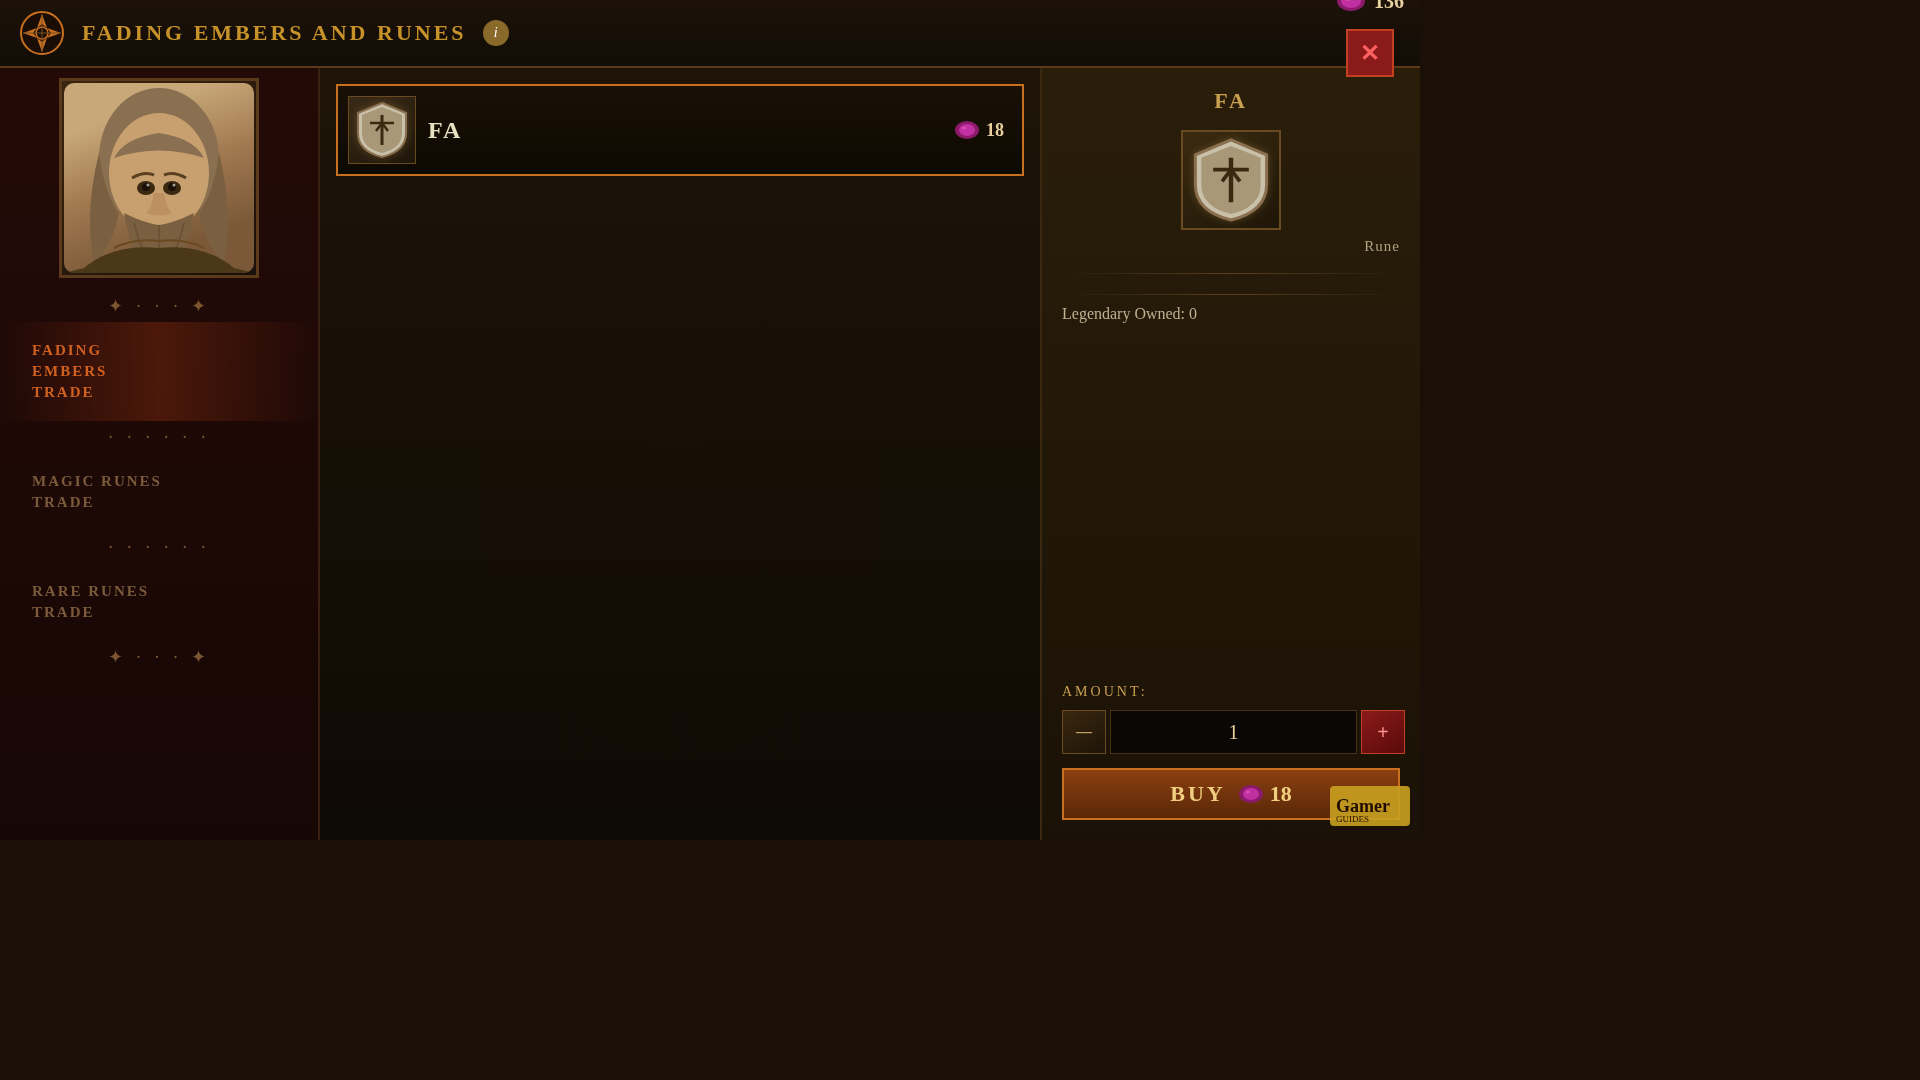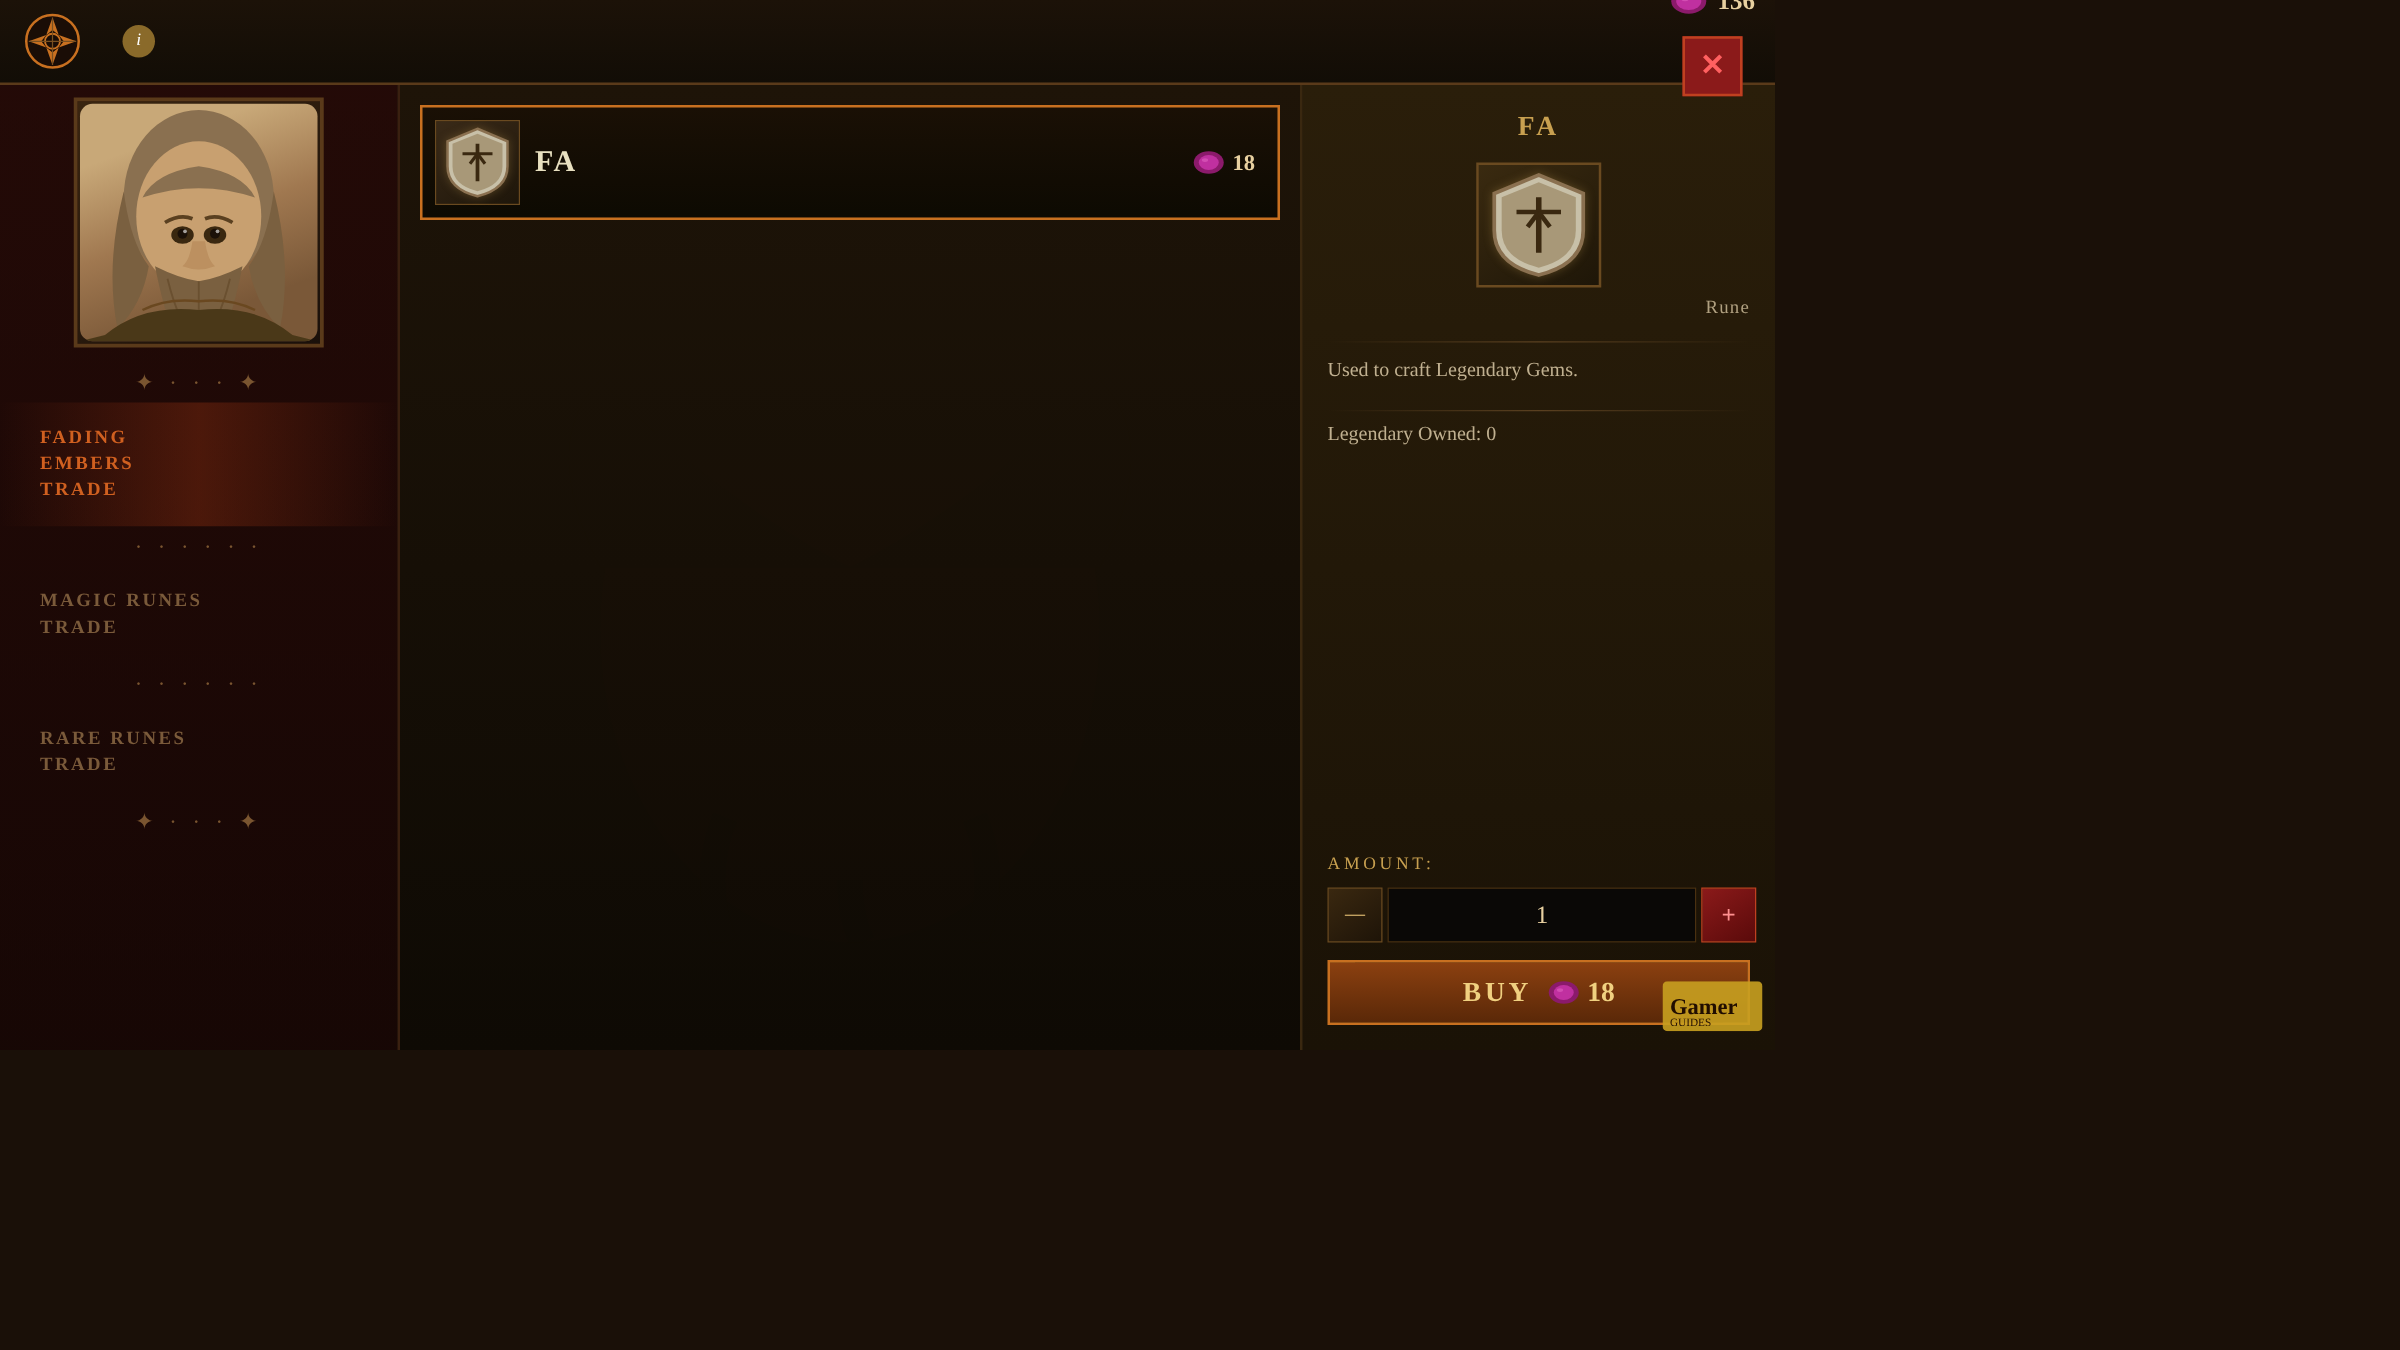--- a/index.html
+++ b/index.html
@@ -474,20 +474,21 @@
         <circle cx="23" cy="23" r="21" stroke="#c87020" stroke-width="2" fill="#1a0d06"></circle>
         <path d="M23 4 L28 18 L23 14 L18 18 Z" fill="#c87020"></path>
         <path d="M23 42 L18 28 L23 32 L28 28 Z" fill="#c87020"></path>
         <path d="M4 23 L18 18 L14 23 L18 28 Z" fill="#c87020"></path>
         <path d="M42 23 L28 28 L32 23 L28 18 Z" fill="#c87020"></path>
         <circle cx="23" cy="23" r="6" stroke="#c87020" stroke-width="1.5" fill="none"></circle>
         <line x1="23" y1="4" x2="23" y2="42" stroke="#7a5020" stroke-width="1"></line>
         <line x1="4" y1="23" x2="42" y2="23" stroke="#7a5020" stroke-width="1"></line>
       </svg>
     </div>
+    <span class="header-title">FADING EMBERS AND RUNES</span>
     <div class="header-info">i</div>
     <div class="header-right">
       <div class="currency-display">
 
         <svg width="30" height="22" viewBox="0 0 30 22">
           <ellipse cx="15" cy="11" rx="14" ry="10" fill="#8b1a6b"></ellipse>
           <ellipse cx="15" cy="11" rx="10" ry="7" fill="#c030a0"></ellipse>
           <ellipse cx="12" cy="9" rx="3" ry="2" fill="#e060c0" opacity="0.6"></ellipse>
         </svg>
         <span>136</span>
@@ -620,21 +621,20 @@
           <line x1="14" y1="22" x2="38" y2="22" stroke="#3a2810" stroke-width="2.5"></line>
           <line x1="20" y1="30" x2="26" y2="22" stroke="#3a2810" stroke-width="2.5"></line>
           <line x1="32" y1="30" x2="26" y2="22" stroke="#3a2810" stroke-width="2.5"></line>
         </svg>
       </div>
 
       <div class="detail-type">Rune</div>
 
       <div class="detail-separator"></div>
 
-      <div class="detail-desc">Used to craft Legendary Gems.</div>
 
       <div class="detail-separator"></div>
 
       <div class="detail-owned">
         <span>Legendary Owned:</span>
         <span>0</span>
       </div>
 
       <div class="detail-spacer"></div>
 

